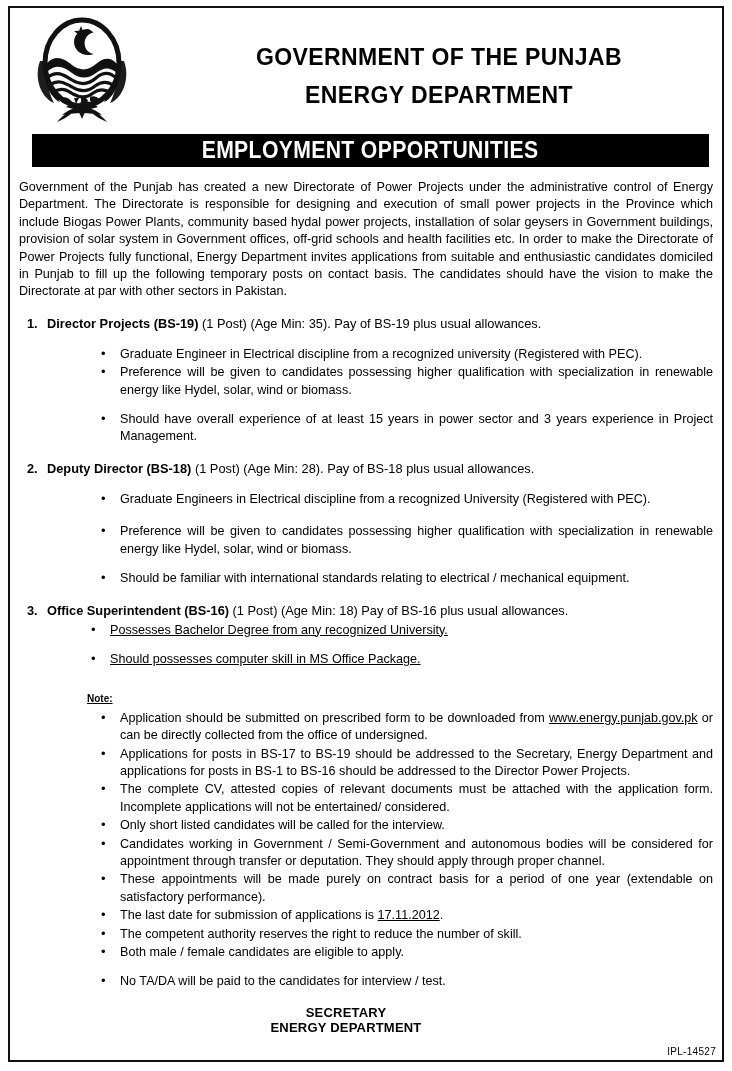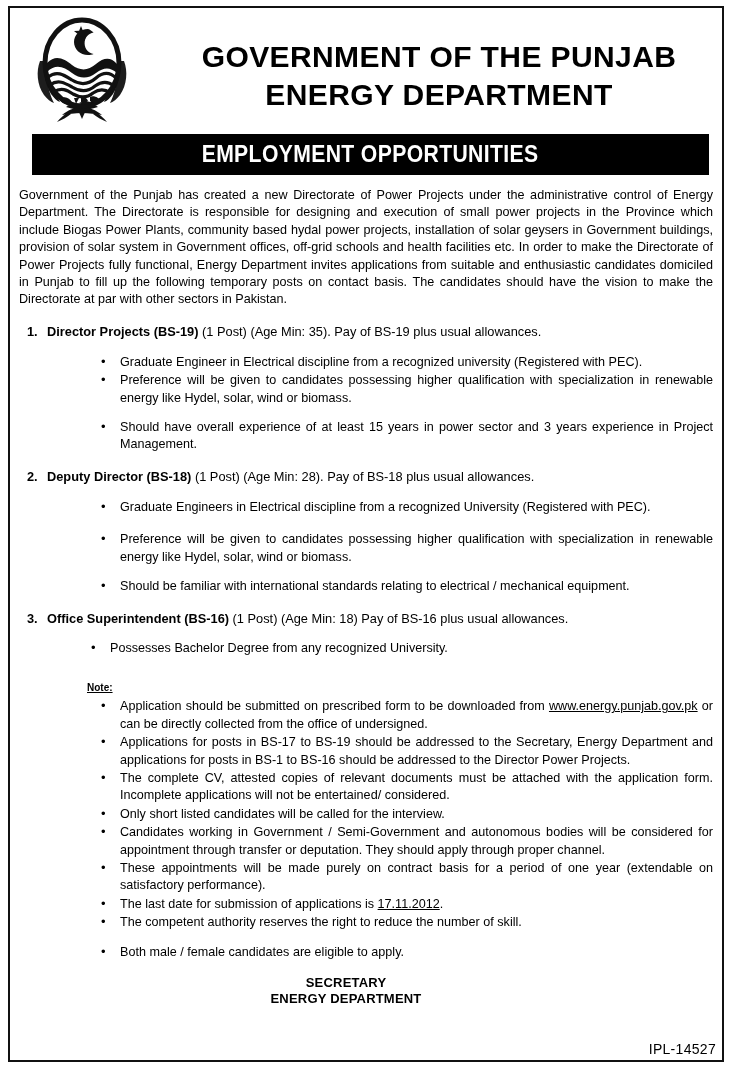--- a/index.html
+++ b/index.html
@@ -53,31 +53,31 @@
 
   .titles {
     position: absolute;
     left: 150px;
     right: 4px;
     top: 26px;
     text-align: center;
   }
   .title-line {
     font-weight: bold;
-    font-size: 30px;
+    font-size: 23px;
     letter-spacing: 0.4px;
     line-height: 38px;
     white-space: nowrap;
   }
 
   
   .banner {
     margin: 4px 9px 0 18px;
     background: #000000;
-    height: 41px;
+    height: 33px;
     display: flex;
     align-items: center;
     justify-content: center;
   }
   .banner-text {
     color: #ffffff;
     font-weight: bold;
     font-size: 23px;
     letter-spacing: 0.4px;
     transform: scaleX(0.92);
@@ -137,21 +137,21 @@
   ul.bullets > li::before {
     content: "\2022";
     position: absolute;
     left: 2px;
     top: -1px;
     font-size: 13px;
   }
   ul.bullets > li.gap-before { margin-top: 15px; }
 
   
-  ul.bullets.narrow > li { margin-left: 70px; }
+  ul.bullets.narrow > li { margin-left: 70px; text-decoration: underline; }
 
   
   .note-block { margin-top: 22px; }
   .note-label {
     font-weight: bold;
     text-decoration: underline;
     margin-left: 68px;
     font-size: 10px;
   }
   ul.note-list { margin-top: 2px; }
@@ -165,21 +165,21 @@
     font-weight: bold;
     font-size: 13px;
     line-height: 15.5px;
     letter-spacing: 0.2px;
     padding-right: 40px;
   }
   .ipl {
     position: absolute;
     right: 16px;
     bottom: 14px;
-    font-size: 14px;
+    font-size: 10px;
     font-weight: normal;
     letter-spacing: 0.3px;
   }
 </style>
 </head>
 <body>
 
 <div class="page">
   <div class="page-border"></div>
 
@@ -275,35 +275,37 @@
       </div>
 
       <div class="post">
         <div class="post-head">
           <span class="post-num">3.</span>
           <span class="post-title">Office Superintendent (BS-16)</span>
           <span class="post-meta">(1 Post) (Age Min: 18) Pay of BS-16 plus usual allowances.</span>
         </div>
         <ul class="bullets tight narrow">
           <li class="nojust">Possesses Bachelor Degree from any recognized University.</li>
+          <li class="nojust">Should possesses computer skill in MS Office Package.</li>
         </ul>
       </div>
 
       <div class="note-block">
         <div class="note-label">Note:</div>
         <ul class="bullets note-list">
           <li class="just-last"><span>Application should be submitted on prescribed form to be downloaded from </span><span class="u">www.energy.punjab.gov.pk</span><span> or can be directly collected from the office of undersigned.</span></li>
           <li class="just-last">Applications for posts in BS-17 to BS-19 should be addressed to the Secretary, Energy Department and applications for posts in BS-1 to BS-16 should be addressed to the Director Power Projects.</li>
           <li class="just-last">The complete CV, attested copies of relevant documents must be attached with the application form. Incomplete applications will not be entertained/ considered.</li>
           <li class="nojust">Only short listed candidates will be called for the interview.</li>
           <li class="just-last">Candidates working in Government / Semi-Government and autonomous bodies will be considered for appointment through transfer or deputation. They should apply through proper channel.</li>
           <li class="just-last">These appointments will be made purely on contract basis for a period of one year (extendable on satisfactory performance).</li>
           <li class="nojust"><span>The last date for submission of applications is </span><span class="u">17.11.2012</span><span>.</span></li>
           <li class="nojust">The competent authority reserves the right to reduce the number of skill.</li>
           <li class="nojust">Both male / female candidates are eligible to apply.</li>
+          <li class="nojust">No TA/DA will be paid to the candidates for interview / test.</li>
         </ul>
       </div>
 
       <div class="footer">
         <div>SECRETARY</div>
         <div>ENERGY DEPARTMENT</div>
 
       </div>
 
     </div>

